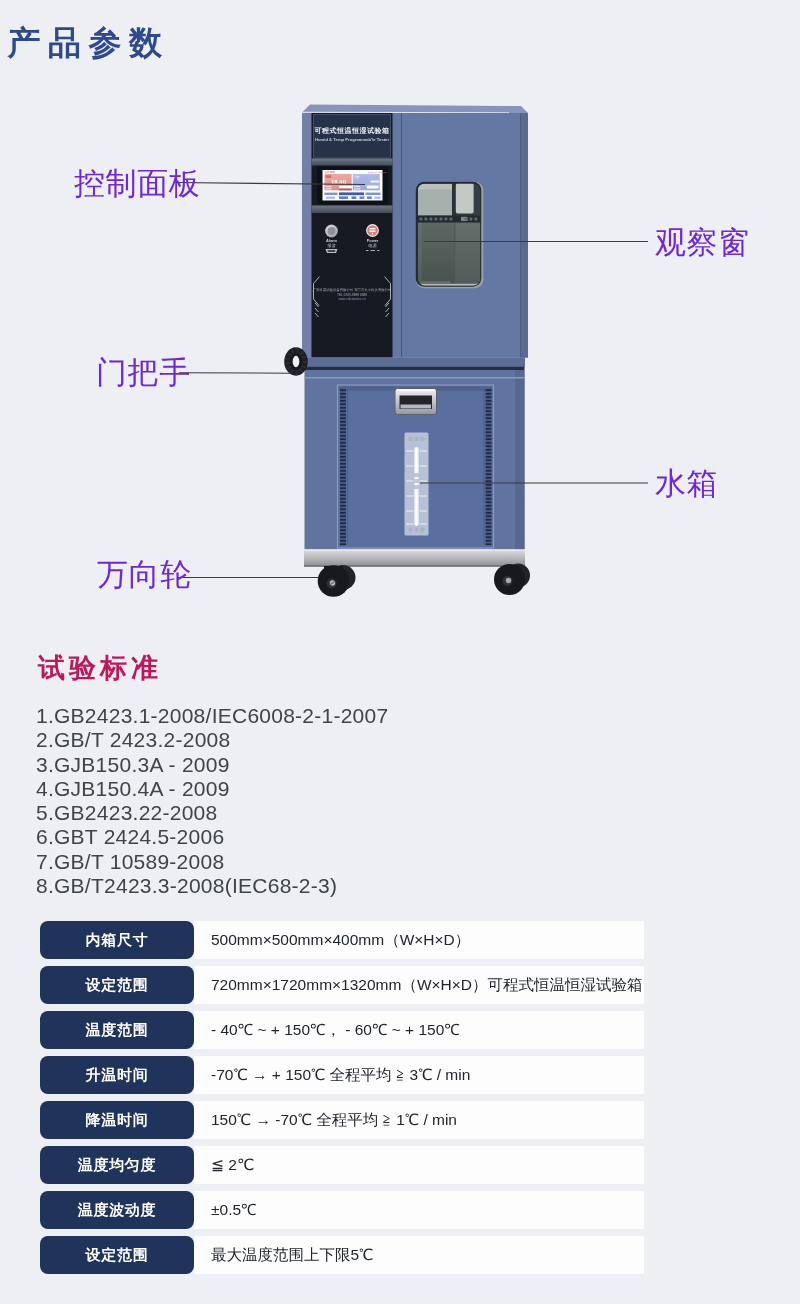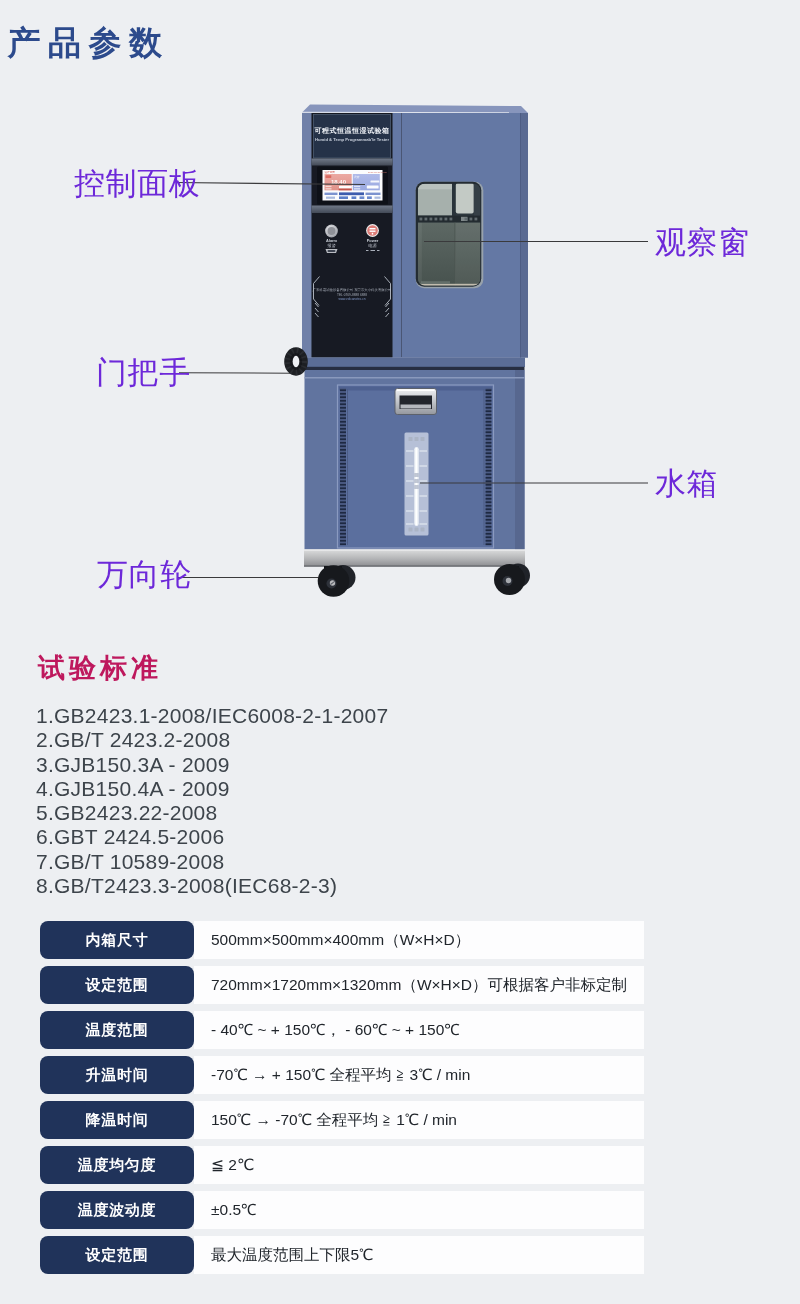--- a/index.html
+++ b/index.html
@@ -284,21 +284,21 @@
     7.GB/T 10589-2008<br>
     8.GB/T2423.3-2008(IEC68-2-3)
   </div>
 
   <div class="row" style="top:921px">
       <div class="lab">内箱尺寸</div>
       <div class="val">500mm×500mm×400mm（W×H×D）</div>
     </div>
   <div class="row" style="top:966px">
       <div class="lab">设定范围</div>
-      <div class="val">720mm×1720mm×1320mm（W×H×D）可根据客户非标定制</div>
+      <div class="val">720mm×1720mm×1320mm（W×H×D）可程式恒温恒湿试验箱</div>
     </div>
   <div class="row" style="top:1011px">
       <div class="lab">温度范围</div>
       <div class="val">- 40℃ ~ + 150℃， - 60℃ ~ + 150℃</div>
     </div>
   <div class="row" style="top:1056px">
       <div class="lab">升温时间</div>
       <div class="val">-70℃ → + 150℃ 全程平均 ≧ 3℃ / min</div>
     </div>
   <div class="row" style="top:1101px">

